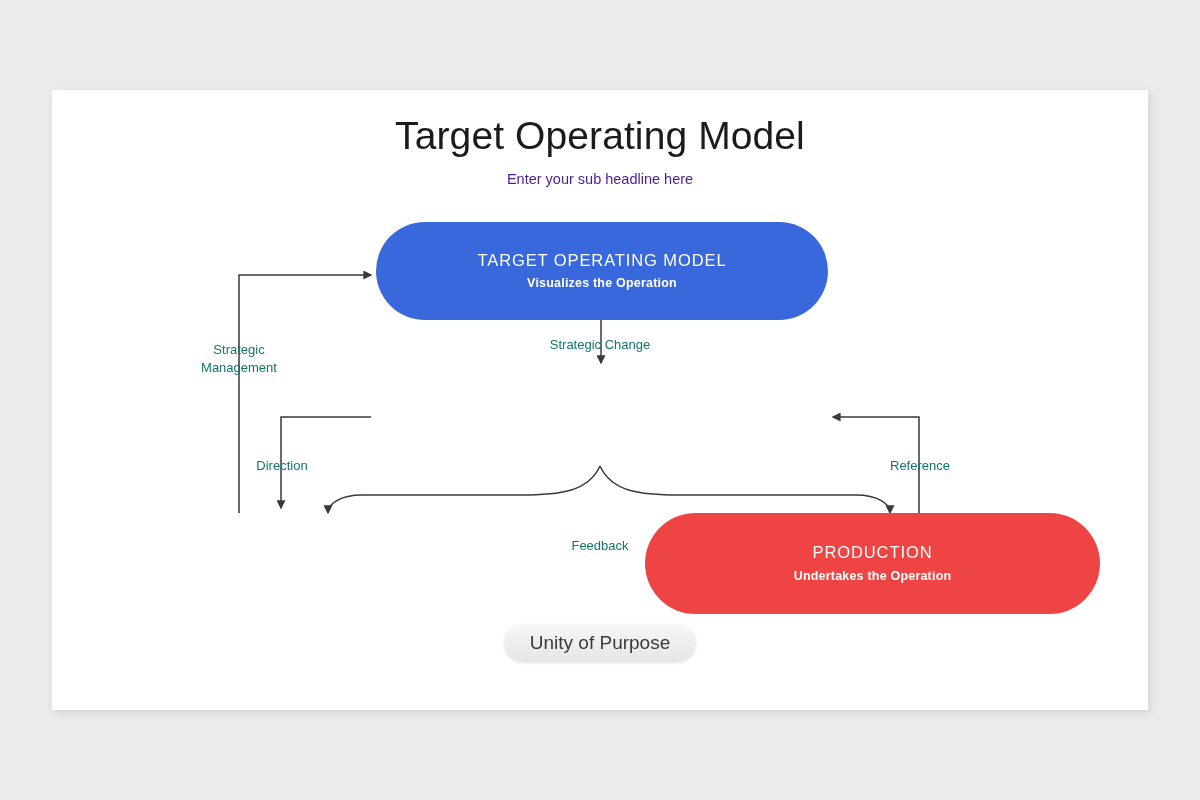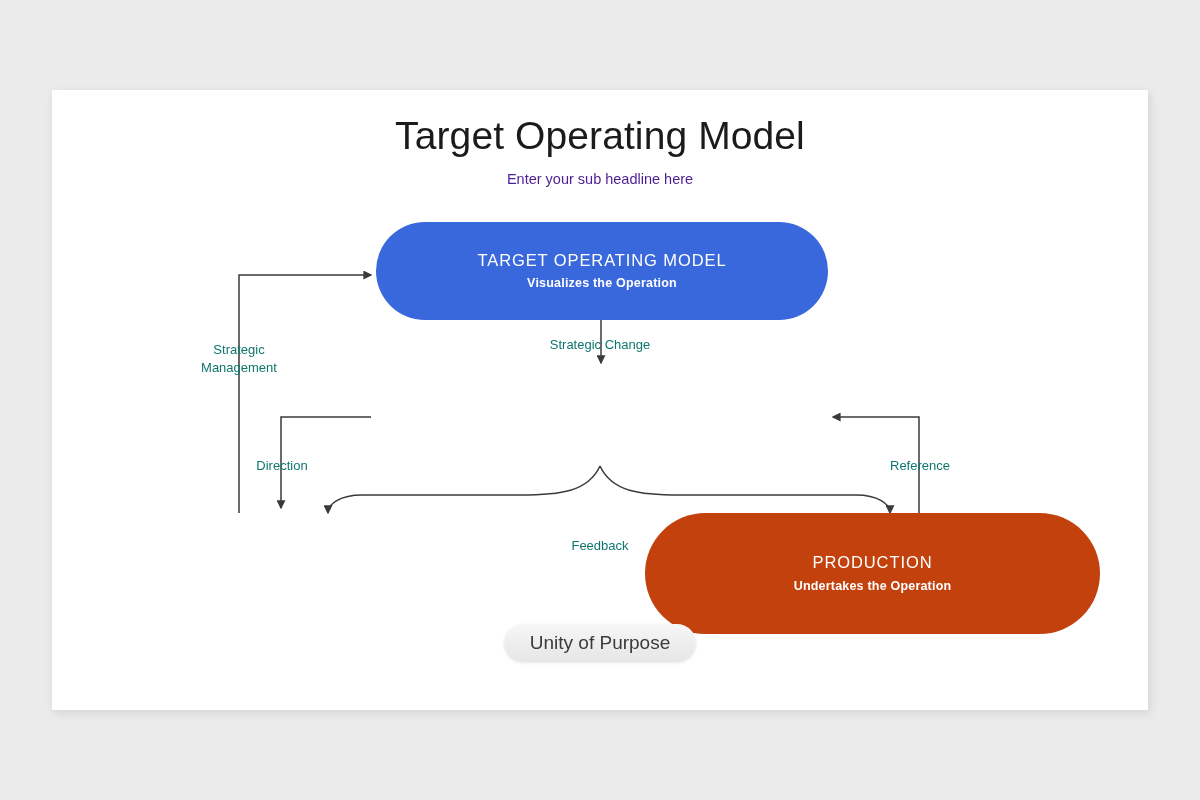--- a/index.html
+++ b/index.html
@@ -93,22 +93,22 @@
   }
   #node-operating-model {
     left: 376px;  top: 368px;  width: 452px;  height: 98px;
     background: #00A6FB;
   }
   #node-leadership {
     left: 99px;  top: 513px;  width: 458px;  height: 101px;
     background: #FFA206;
   }
   #node-production {
-    left: 645px;  top: 513px;  width: 455px;  height: 121px;
-    background: #c2410c;
+    left: 645px;  top: 513px;  width: 455px;  height: 101px;
+    background: #ef4444;
   }
 
   
   #node-unity-of-purpose {
     position: absolute;
     left: 504px;
     top: 624px;
     width: 192px;
     height: 38px;
     border-radius: 999px;

